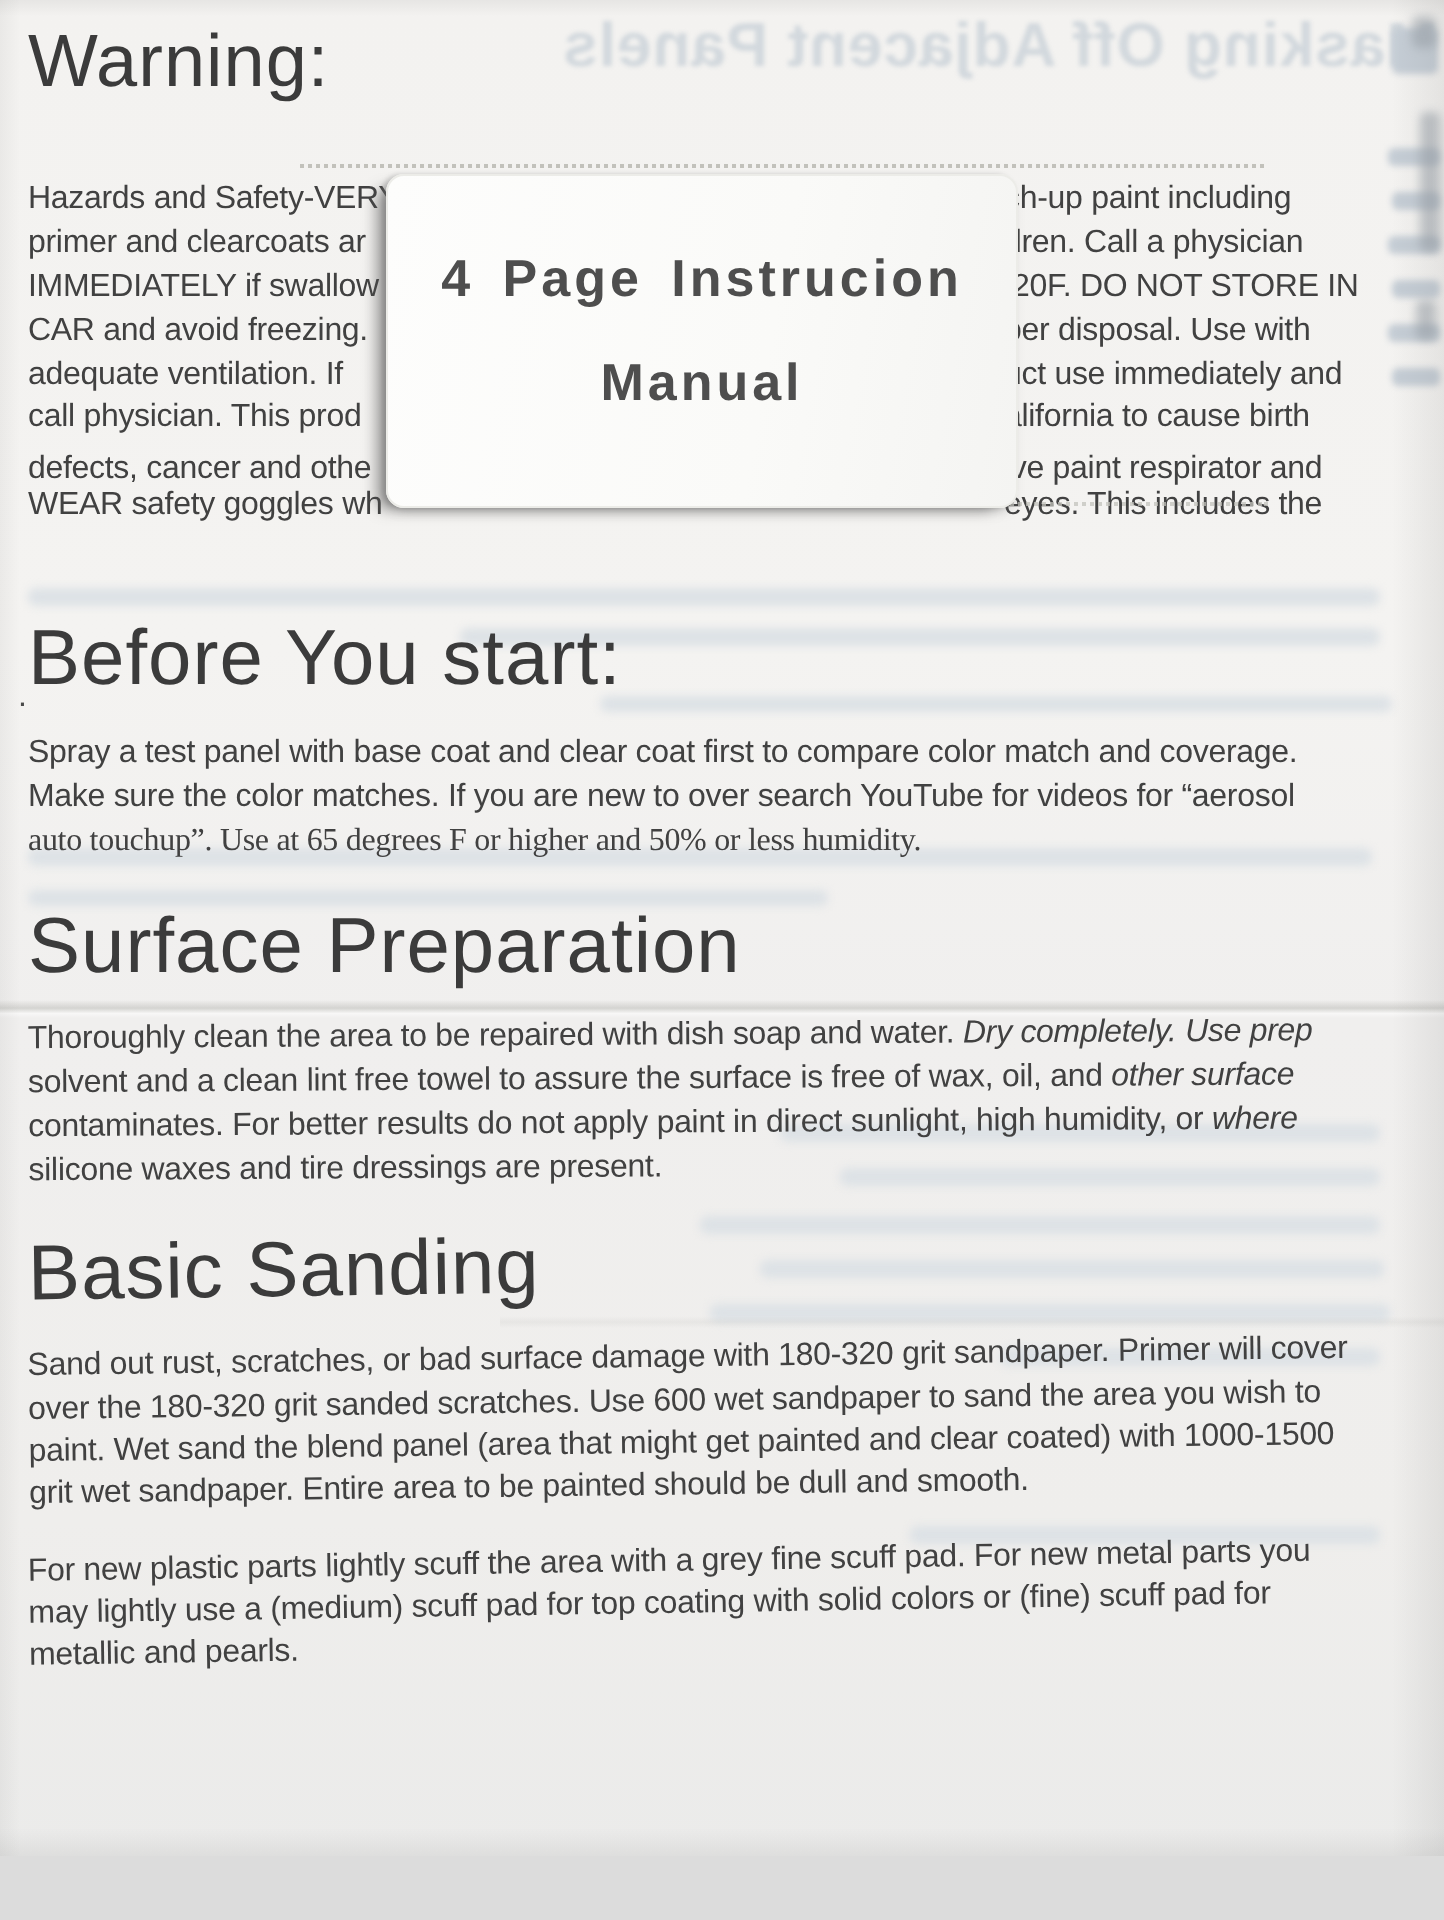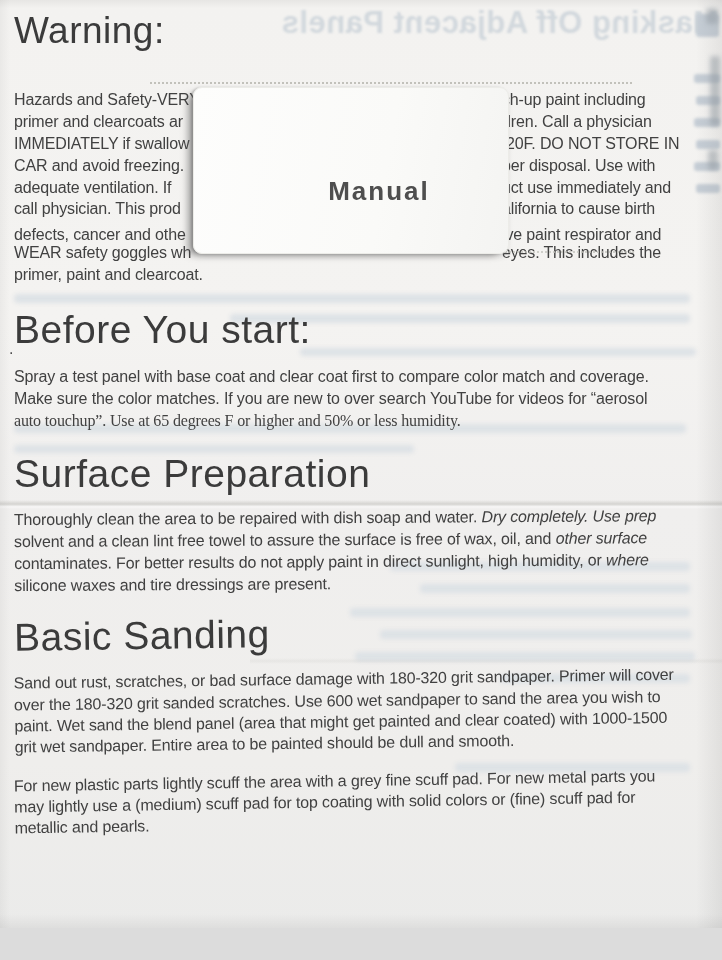--- a/index.html
+++ b/index.html
@@ -63,21 +63,21 @@
     background:linear-gradient(100deg,#fdfdfc 0%, #fafaf8 60%, #f4f4f2 100%);
     border:1px solid #ecece8; border-radius:9px;
     box-shadow:-8px 4px 7px -3px rgba(85,85,85,0.55),
                -2px 0 2px rgba(120,120,120,0.30),
                0 4px 6px -3px rgba(120,120,120,0.40);
   }
   .stk { position:absolute; left:0; width:100%; text-align:center;
          font-weight:bold; font-size:26px; color:#4e4e4e;
          letter-spacing:2px; word-spacing:5px; white-space:nowrap; }
   .stk1 { top:36px; }
-  .stk2 { top:88px;margin-left:28px; }
+  .stk2 { top:88px; }
 
   
   .em { position:absolute; background:#9aa2aa; filter:blur(2.5px); z-index:2; opacity:.55; border-radius:3px; }
 </style>
 </head>
 <body>
 
 <div class="photo">
 
   <div class="ghost-head">Masking Off Adjacent Panels</div>
@@ -111,25 +111,25 @@
   <div class="h" id="h-warning">Warning:</div>
 
   <div class="bl" style="top:91px;"><span>Hazards and Safety-VERY</span><span class="rt">ch-up paint including</span></div>
   <div class="bl" style="top:113px;"><span>primer and clearcoats ar</span><span class="rt">dren. Call a physician</span></div>
   <div class="bl" style="top:135px;"><span>IMMEDIATELY if swallow</span><span class="rt" style="left:492px;">20F. DO NOT STORE IN</span></div>
   <div class="bl" style="top:157px;"><span>CAR and avoid freezing.</span><span class="rt">per disposal. Use with</span></div>
   <div class="bl" style="top:179px;"><span>adequate ventilation. If</span><span class="rt">uct use immediately and</span></div>
   <div class="bl" style="top:200px;text-align:right;"><span>call physician. This prod</span><span class="rt">alifornia to cause birth</span></div>
   <div class="bl" style="top:226px;"><span>defects, cancer and othe</span><span class="rt">ive paint respirator and</span></div>
   <div class="bl" style="top:244px;"><span>WEAR safety goggles wh</span><span class="rt">eyes. This includes the</span></div>
-  <div class="bl" style="top:266px;"><span>primer, paint and clearcoat.</span></div>
 
   <div class="perf-top"></div>
   <div class="perf-bottom"></div>
   <div class="sticker">
+    <div class="stk stk1">4 Page Instrucion</div>
     <div class="stk stk2">Manual</div>
   </div>
 
   <div class="h" id="h-before">Before You start:</div>
   <div class="stray-dot">.</div>
   <div class="bl" style="top:368px;">Spray a test panel with base coat and clear coat first to compare color match and coverage.</div>
   <div class="bl" style="top:390px;">Make sure the color matches.  If you are new to over search YouTube for videos for “aerosol</div>
   <div class="bl" style="top:412px;font-family:Liberation Serif, serif;">auto touchup”.  Use at 65 degrees F or higher and 50% or less humidity.</div>
 
   <div class="h" id="h-surface">Surface Preparation</div>

